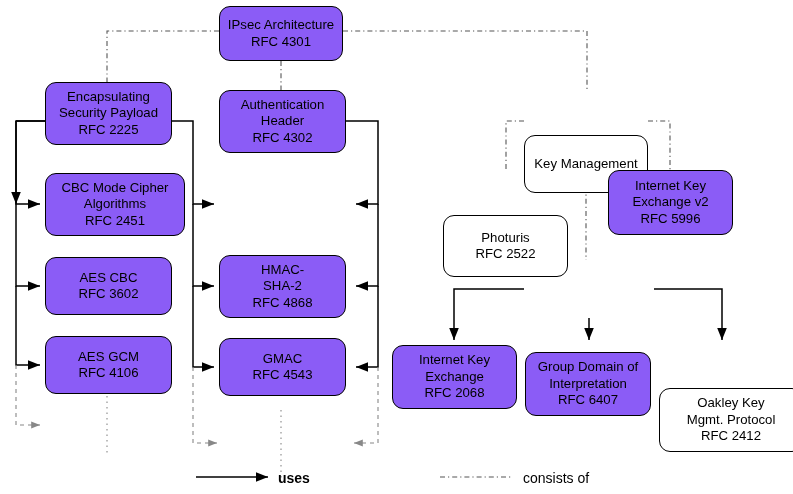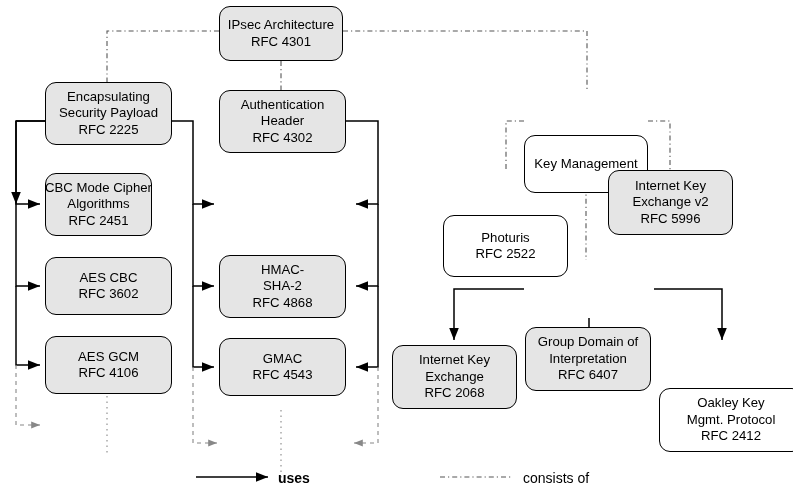--- a/index.html
+++ b/index.html
@@ -4,21 +4,21 @@
 <style>
   html,body{margin:0;padding:0;background:#ffffff;}
   body{width:793px;height:494px;font-family:"Liberation Sans",sans-serif;}
   #stage{position:relative;width:793px;height:494px;overflow:hidden;background:#fff;}
   svg.edges{position:absolute;left:0;top:0;width:793px;height:494px;}
   .node{
     position:absolute;
     box-sizing:border-box;
     border:1.4px solid #000;
     border-radius:11px;
-    background:#e5e5e5;
+    background:#8b5cf6;
     display:flex;
     flex-direction:column;
     align-items:center;
     justify-content:center;
     text-align:center;
     font-size:13.2px;
     line-height:16.5px;
     color:#000;
     z-index:3;
   }
@@ -105,21 +105,21 @@
     <span class="ln">Security Payload</span>
     <span class="ln">RFC 2225</span>
   </div>
 
   <div class="node" style="left:219px;top:90px;width:127px;height:63px;">
     <span class="ln">Authentication</span>
     <span class="ln">Header</span>
     <span class="ln">RFC 4302</span>
   </div>
 
-  <div class="node" style="left:45px;top:173px;width:107px;height:63px;">
+  <div class="node" style="left:45px;top:173px;width:140px;height:63px;">
     <span class="ln">CBC Mode Cipher</span>
     <span class="ln">Algorithms</span>
     <span class="ln">RFC 2451</span>
   </div>
 
 
   <div class="node" style="left:45px;top:257px;width:127px;height:58px;">
     <span class="ln">AES CBC</span>
     <span class="ln">RFC 3602</span>
   </div>
@@ -155,21 +155,21 @@
     <span class="ln">RFC 5996</span>
   </div>
 
 
   <div class="node" style="left:392px;top:345px;width:125px;height:64px;">
     <span class="ln">Internet Key</span>
     <span class="ln">Exchange</span>
     <span class="ln">RFC 2068</span>
   </div>
 
-  <div class="node" style="left:525px;top:327px;width:126px;height:64px;justify-content:center;">
+  <div class="node" style="left:525px;top:352px;width:126px;height:64px;justify-content:center;">
     <span class="ln">Group Domain of</span>
     <span class="ln">Interpretation</span>
     <span class="ln">RFC 6407</span>
   </div>
 
   <div class="node white" style="left:659px;top:345px;width:144px;height:64px;">
     <span class="ln">Oakley Key</span>
     <span class="ln">Mgmt. Protocol</span>
     <span class="ln">RFC 2412</span>
   </div>

